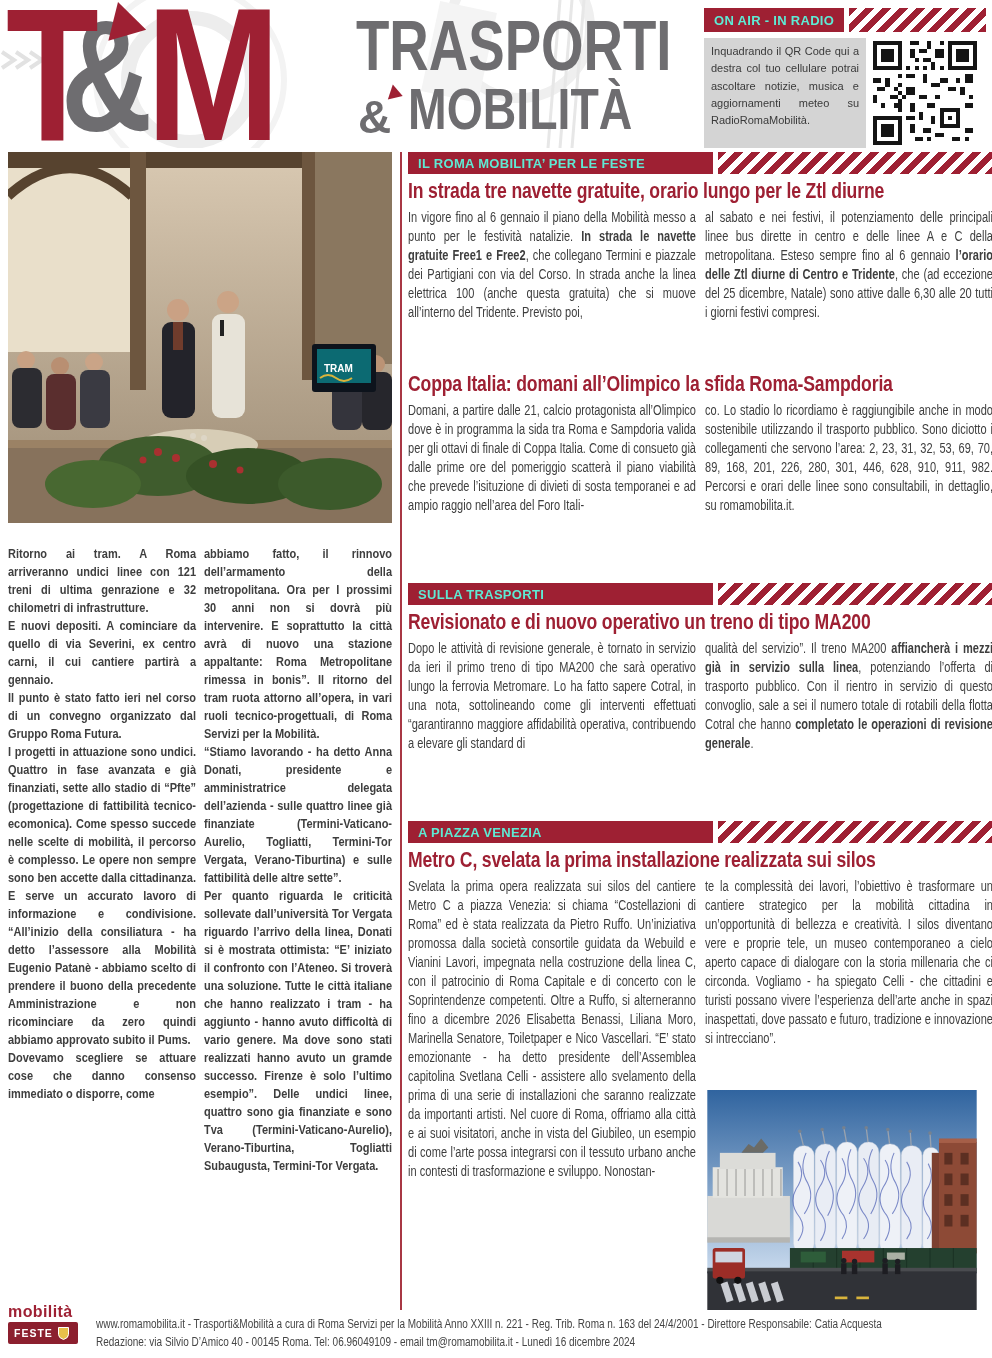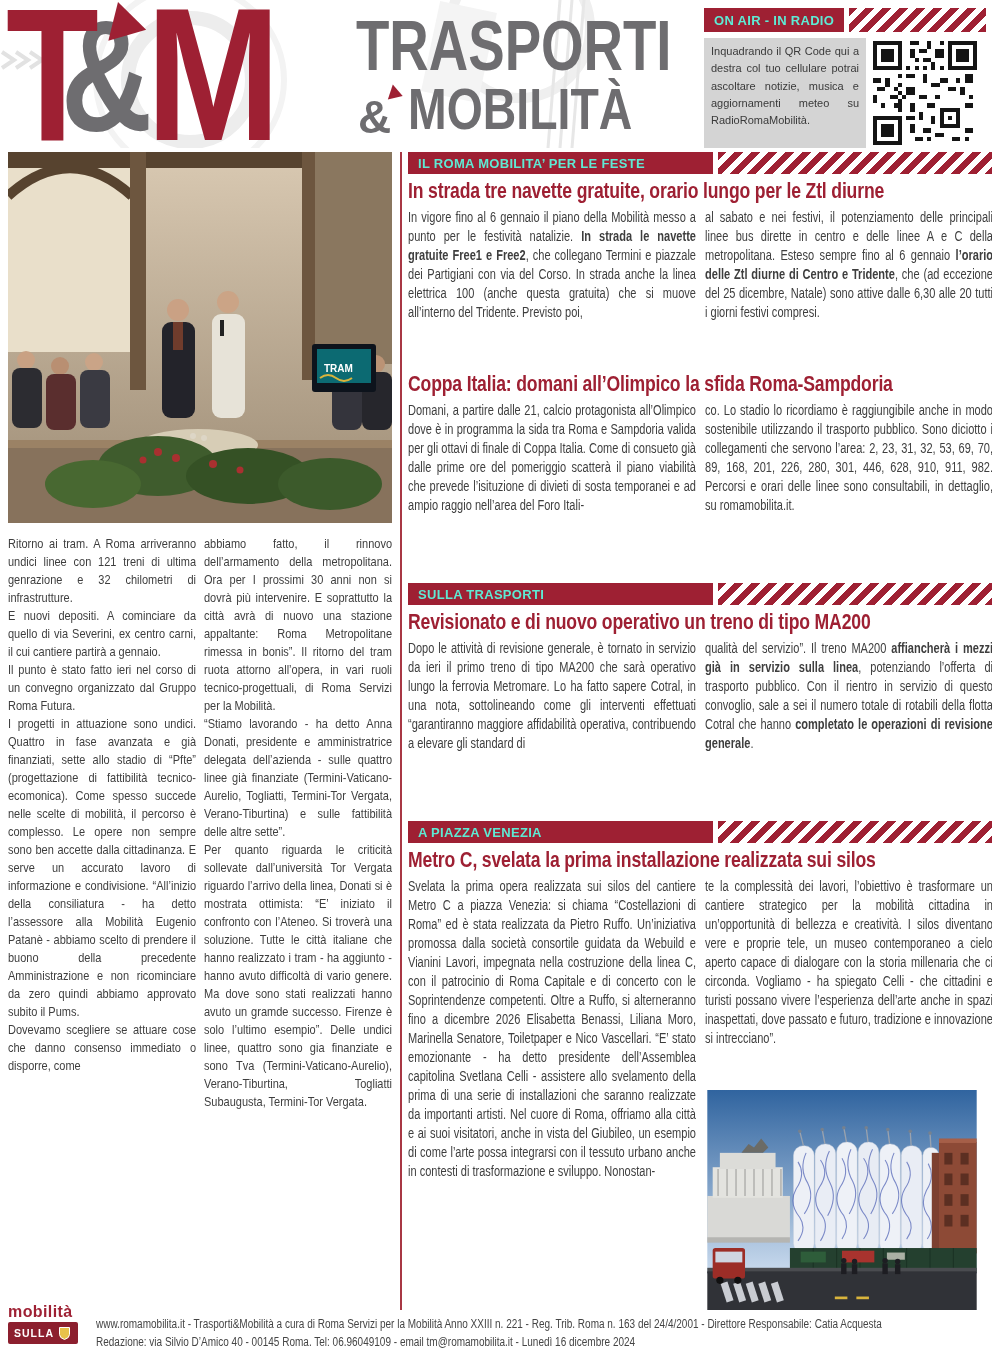--- a/index.html
+++ b/index.html
@@ -40,21 +40,21 @@
               font-size:11px;line-height:17.3px;text-align:justify;color:#3a3a3a;overflow:hidden;}
   .qr-wrap{width:110px;height:110px;background:#fff;margin-left:4px;box-sizing:border-box;padding:3px;}
   .qr-wrap svg{width:104px;height:104px;display:block;}
 
   
   .lead{position:absolute;left:8px;top:152px;width:384px;height:1158px;}
   .lead-photo{display:block;width:384px;height:371px;}
   .lead-head{margin-top:9px;}
   .lead-head div{font-size:27px;line-height:34px;font-weight:bold;color:#9e2033;letter-spacing:-.2px;
                  white-space:nowrap;transform:scaleX(.78);transform-origin:left center;}
-  .lead-cols{position:relative;margin-top:12px;height:640px;}
+  .lead-cols{position:relative;margin-top:22px;height:640px;font-weight:bold;}
   .lead-col{position:absolute;top:0;width:229px;transform:scaleX(.821);transform-origin:left top;
             font-size:13.4px;line-height:18px;text-align:justify;color:#3e3e3e;}
   .lead-col p{margin:0;}
   .lead-col.c2{left:196px;}
   .vrule{position:absolute;left:400px;top:152px;width:2px;height:1158px;background:#a83744;}
 
   
   .articles{position:absolute;left:408px;top:152px;width:584px;height:1158px;overflow:hidden;}
   .article{margin-bottom:4px;}
   .article .bar-label{width:305px;}
@@ -437,21 +437,21 @@
         <circle cx="212" cy="191" r="3"></circle>
           <rect x="209" y="194" width="6" height="11"></rect>
       </g>
     </svg>
   </section>
 
   <footer class="pagefoot">
     <div class="foot-logo">
       <div class="foot-word">mobilità</div>
       <div class="foot-box">
-        <span>SULLA</span>
+        <span>FESTE</span>
         <svg width="11" height="13" viewBox="0 0 11 13">
           <path d="M0.5,0.5 h10 v7 q0,3.5 -5,5 q-5,-1.5 -5,-5 z" fill="#e8c14a" stroke="#fff" stroke-width="1"></path>
         </svg>
       </div>
     </div>
     <div class="foot-lines">
       <div>www.romamobilita.it - Trasporti&amp;Mobilità a cura di Roma Servizi per la Mobilità Anno XXIII n. 221 - Reg. Trib. Roma n. 163 del 24/4/2001 - Direttore Responsabile: Catia Acquesta</div>
       <div>Redazione: via Silvio D’Amico 40 - 00145 Roma. Tel: 06.96049109 - email tm@romamobilita.it - Lunedì 16 dicembre 2024</div>
     </div>
   </footer>

